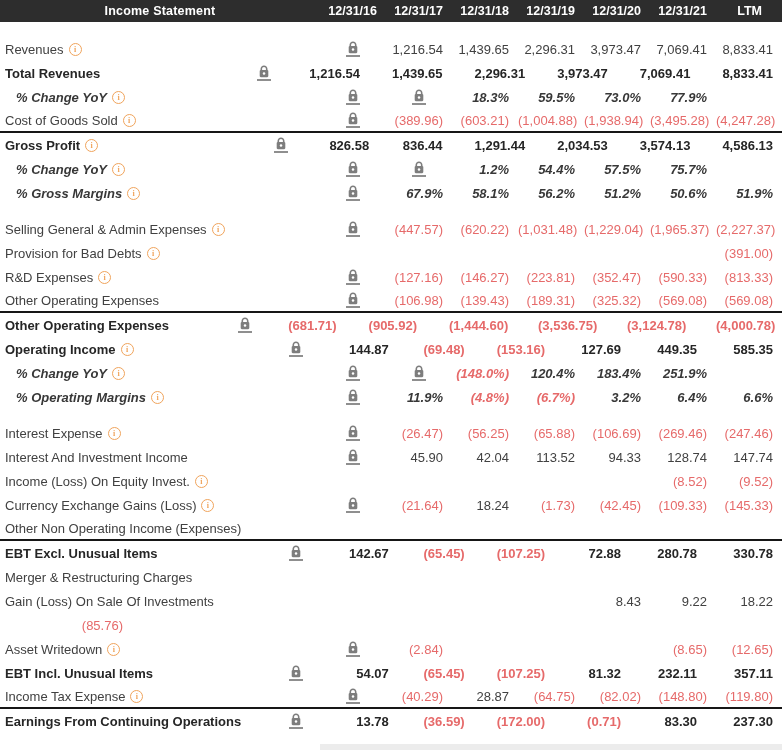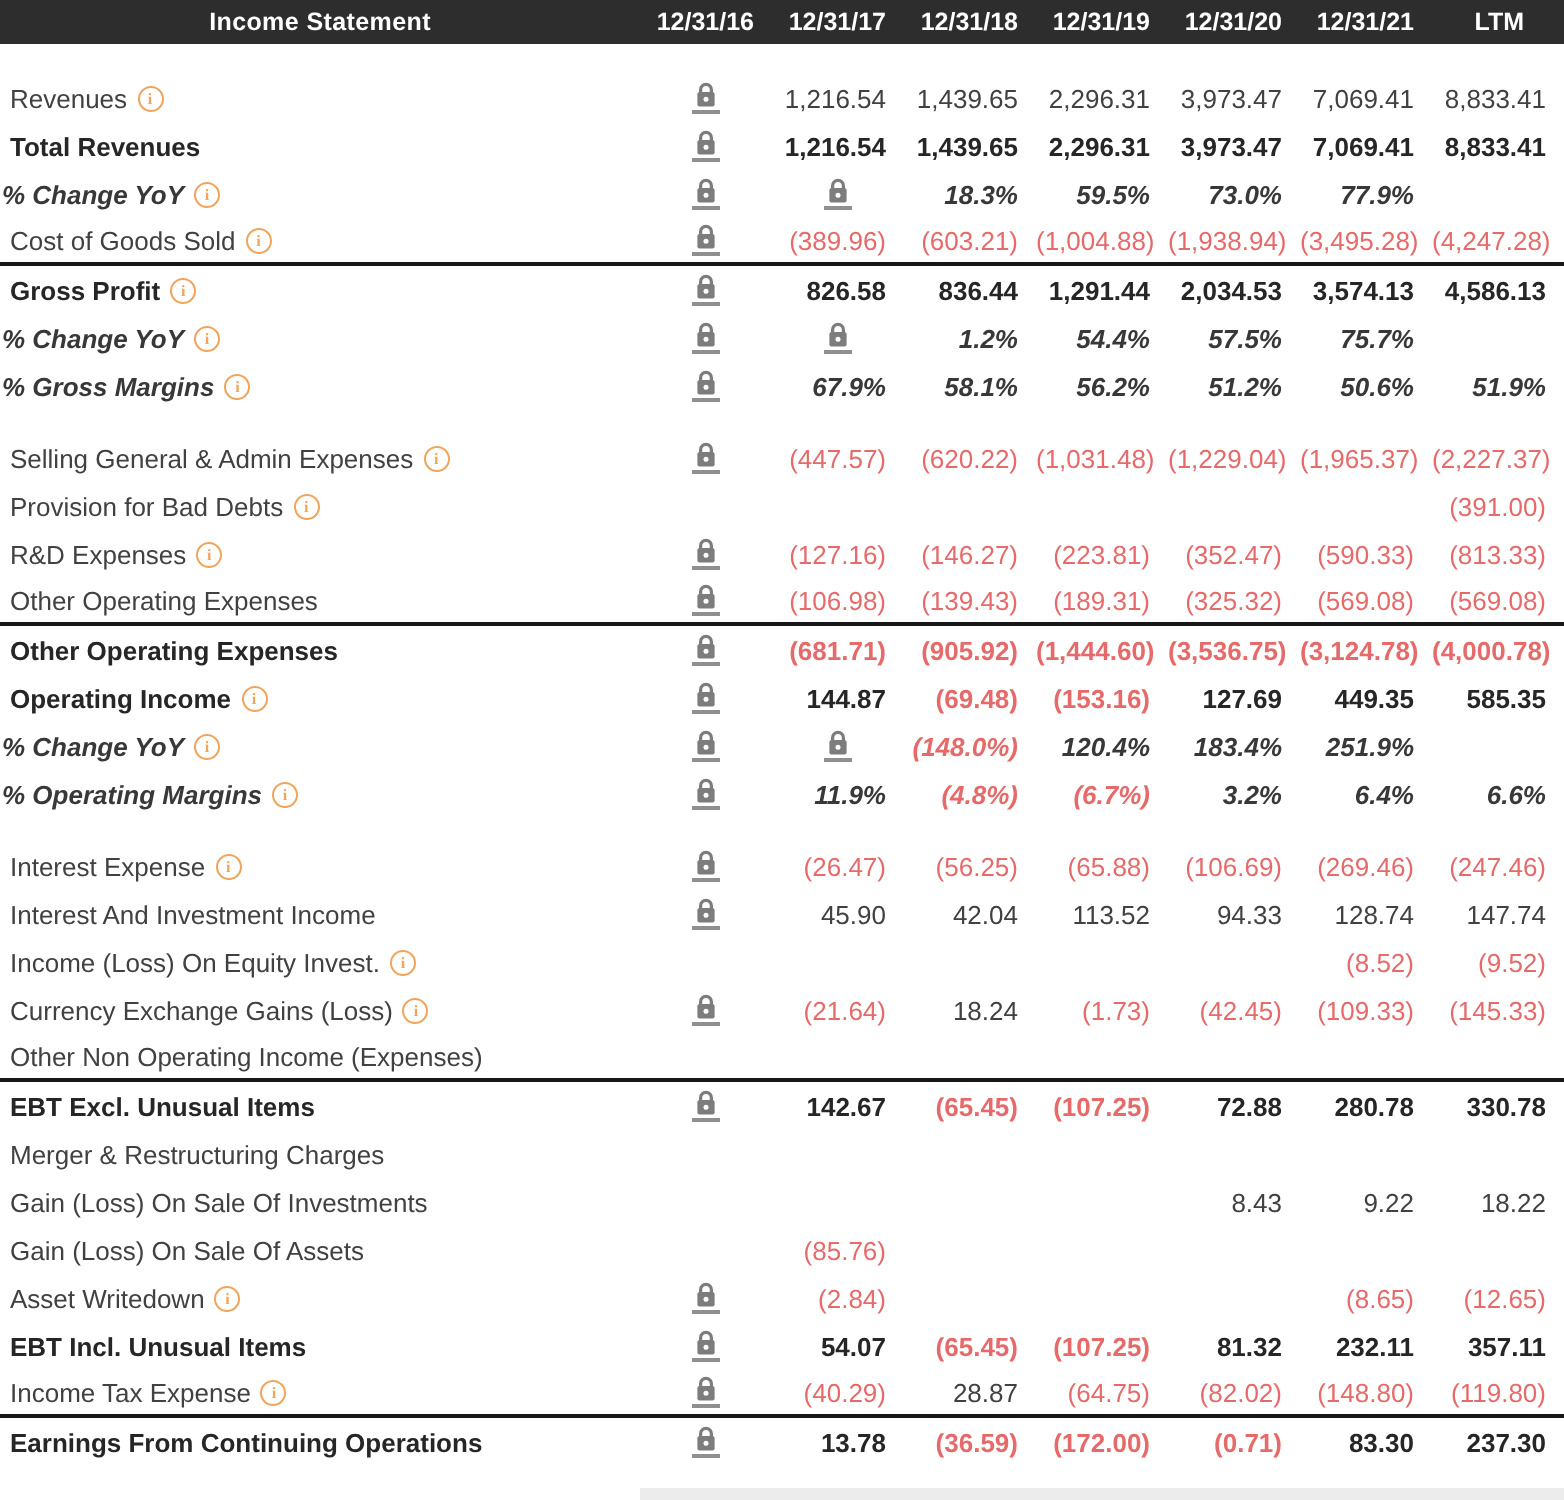--- a/index.html
+++ b/index.html
@@ -15,23 +15,23 @@
   .hdr{display:flex;align-items:center;height:22px;background:var(--header-bg);color:var(--header-text);
        font-size:12.5px;font-weight:700;}
   .hdr-title{width:320px;text-align:center;letter-spacing:.2px;}
   .hdr .col{width:66px;box-sizing:border-box;text-align:right;padding-right:9px;white-space:nowrap;}
   .hdr .col.ltm{padding-right:20px;}
   .top-gap{height:15px;}
   .gap{height:12px;}
   .row{display:flex;align-items:center;height:24px;box-sizing:border-box;font-size:13px;color:var(--text);}
   .row.sep{border-bottom:2px solid var(--separator);}
   .row .label{width:320px;box-sizing:border-box;padding-left:5px;display:flex;align-items:center;gap:5px;white-space:nowrap;overflow:hidden;}
-  .row.bold{font-weight:700;color:var(--text-bold);}
+  .row.bold{font-weight:700;color:var(--text-bold);gap:23px;}
   .row.pct{font-weight:700;font-style:italic;color:#383838;}
-  .row.pct .label{padding-left:1px;}
+  .row.pct .label{padding-left:16px;}
   .cell{width:66px;box-sizing:border-box;text-align:right;padding-right:9px;white-space:nowrap;
         font-variant-numeric:tabular-nums;}
   .cell.neg{color:var(--negative);}
   .cell.lockc{text-align:center;padding-right:0;}
   .lock{display:inline-block;line-height:0;border-bottom:2px solid var(--lock-underline);padding:0 1px 1px 1px;cursor:pointer;}
   .info{flex:0 0 auto;width:11px;height:11px;border:1px solid var(--info);border-radius:50%;
         color:var(--info);font-size:8px;line-height:11px;text-align:center;display:inline-block;
         font-style:normal;font-weight:700;font-family:"Liberation Serif","DejaVu Serif",serif;cursor:pointer;}
   .bottom-strip{position:absolute;left:320px;right:0;bottom:0;height:6px;background:var(--strip);z-index:0;}
   .hdr,#rows{position:relative;z-index:1;}
@@ -424,23 +424,20 @@
       </div>
       <div class="cell"></div>
       <div class="cell"></div>
       <div class="cell"></div>
       <div class="cell"></div>
       <div class="cell">8.43</div>
       <div class="cell">9.22</div>
       <div class="cell">18.22</div>
     </div>
     <div class="row">
-      <div class="label">
-        <span>Gain (Loss) On Sale Of Assets</span>
-      </div>
       <div class="cell"></div>
       <div class="cell neg">(85.76)</div>
       <div class="cell"></div>
       <div class="cell"></div>
       <div class="cell"></div>
       <div class="cell"></div>
       <div class="cell"></div>
     </div>
     <div class="row">
       <div class="label">

